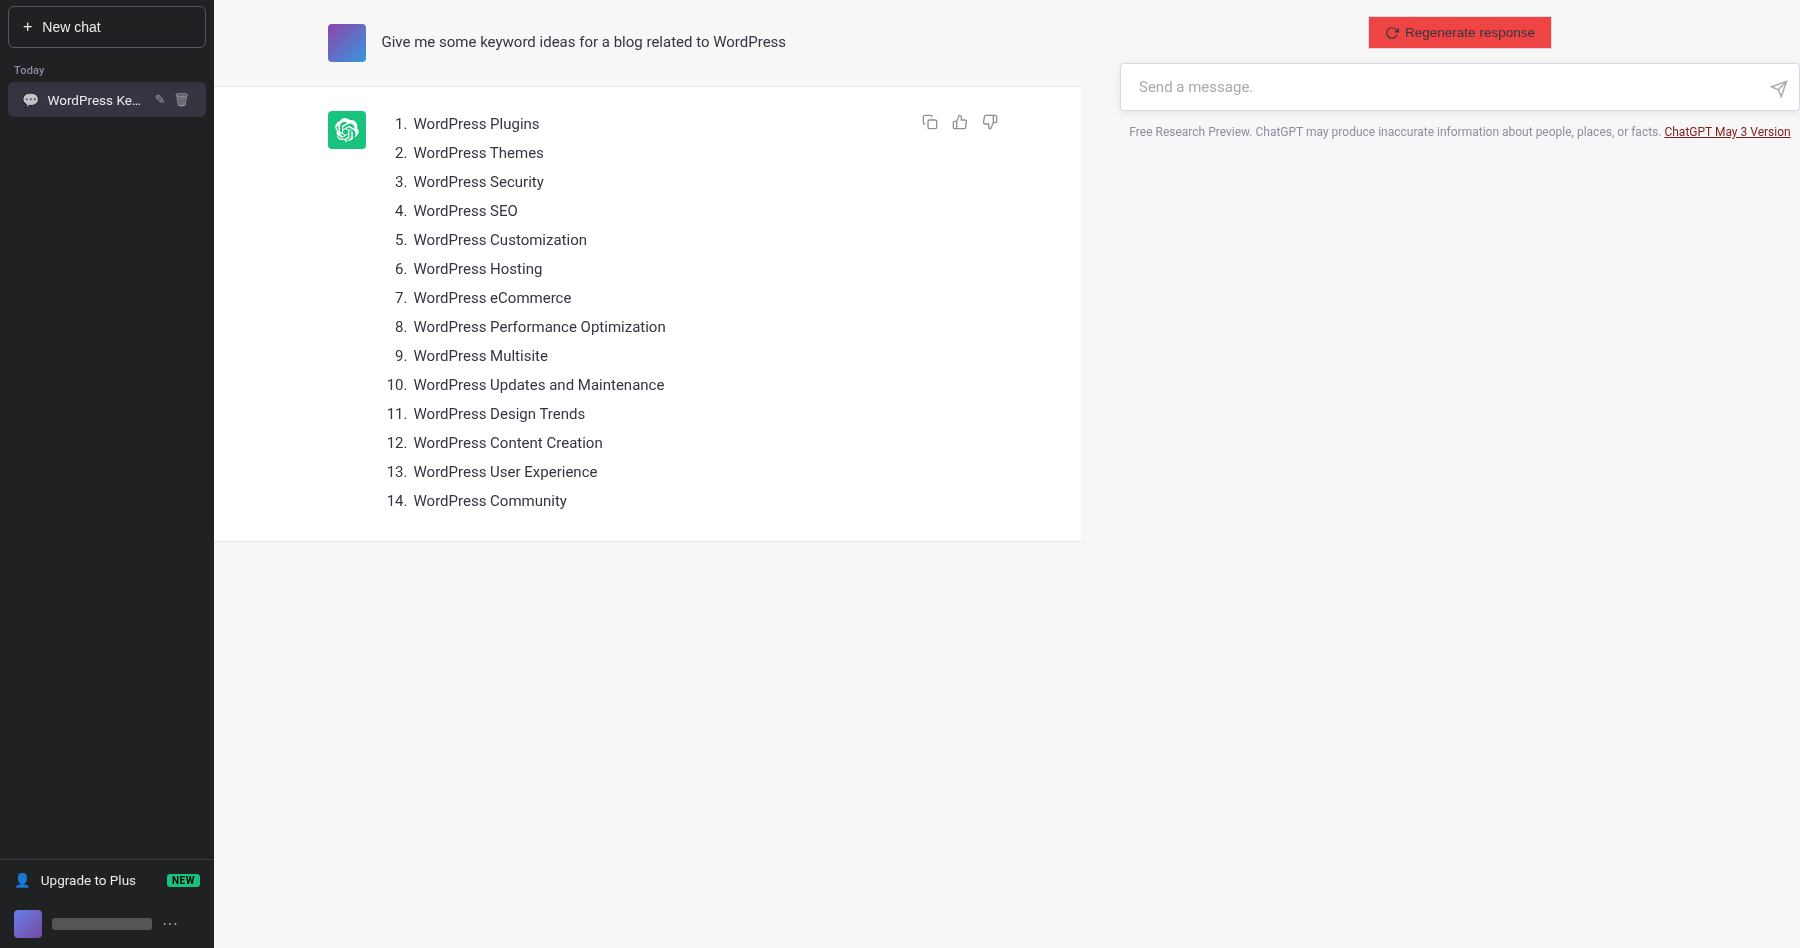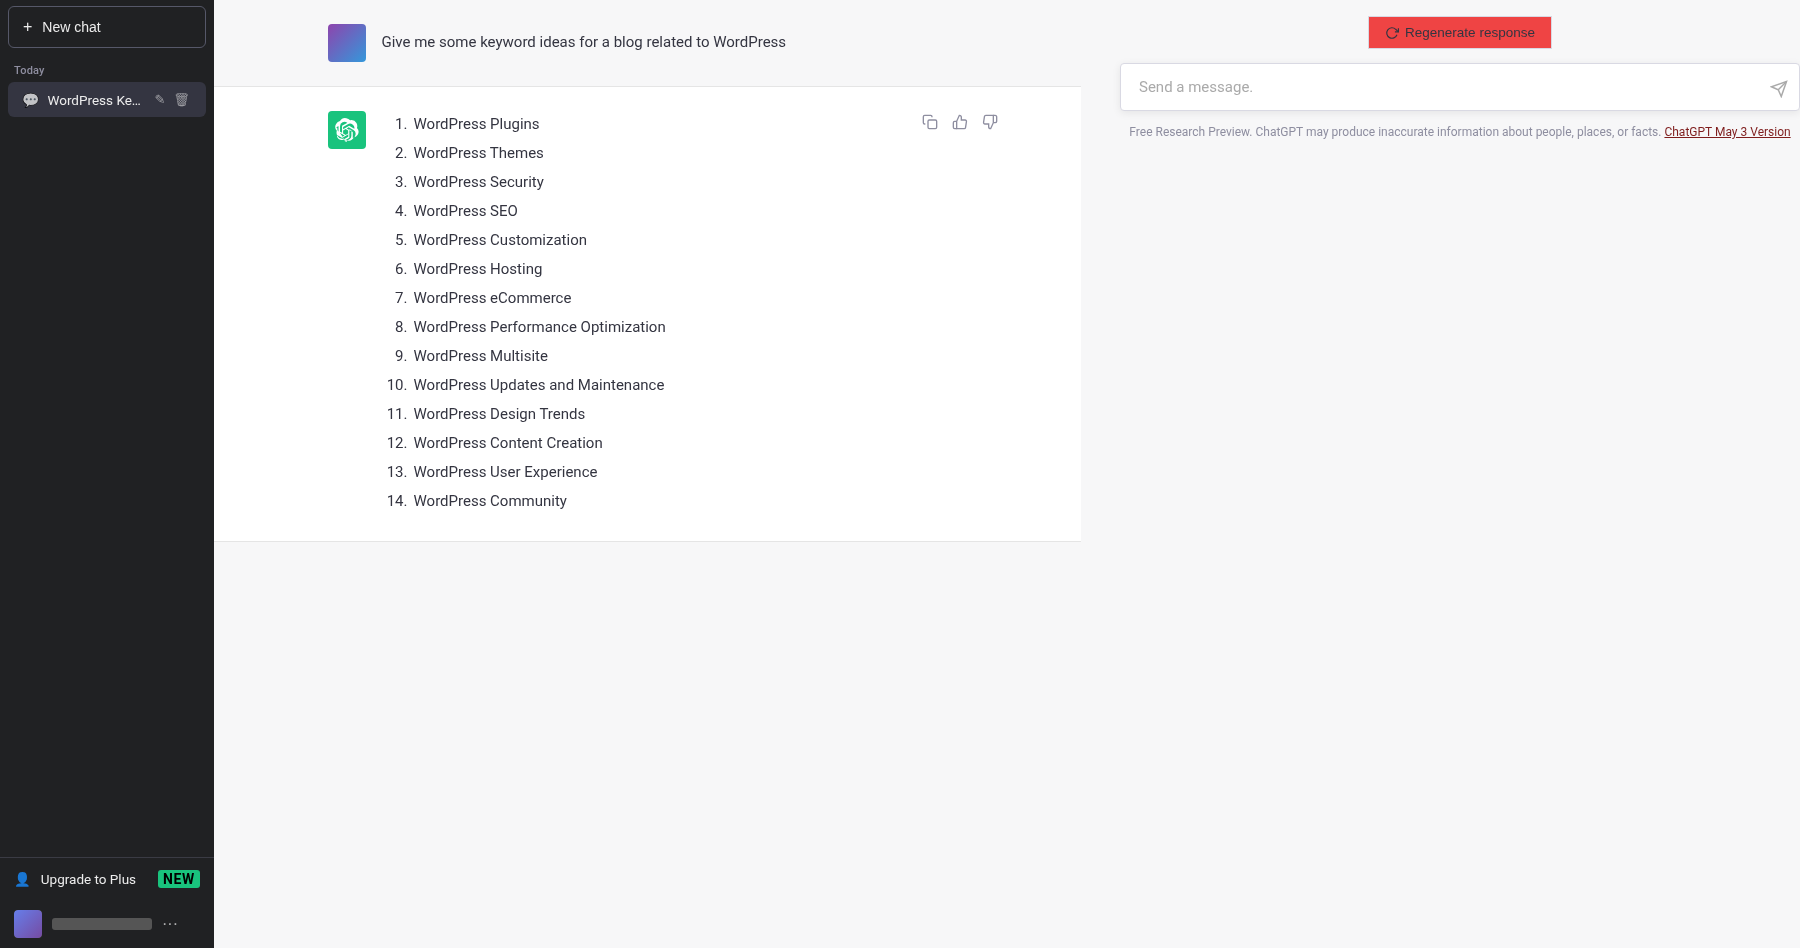--- a/index.html
+++ b/index.html
@@ -108,21 +108,21 @@
       gap: 10px;
       padding: 12px 14px;
       cursor: pointer;
       color: #ececec;
       font-size: 13.5px;
     }
 
     .new-badge {
       background: #19c37d;
       color: #000;
-      font-size: 14px;
+      font-size: 10px;
       font-weight: 700;
       padding: 1px 5px;
       border-radius: 3px;
       margin-left: auto;
       letter-spacing: 0.05em;
     }
 
     .user-row {
       display: flex;
       align-items: center;

